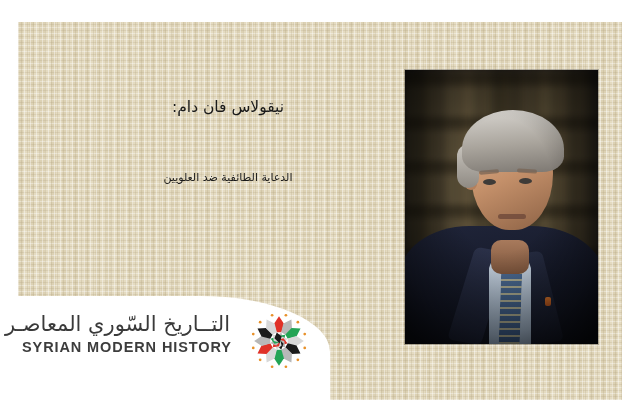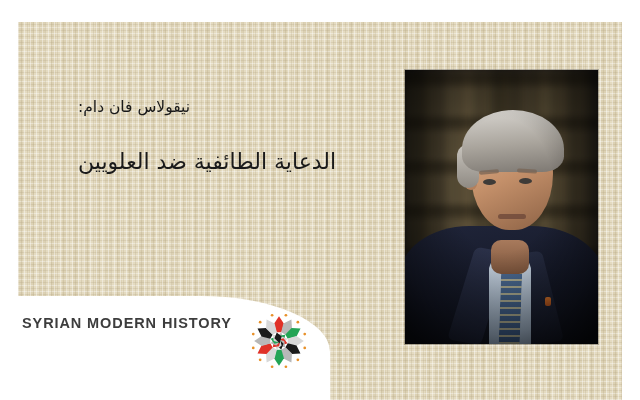--- a/index.html
+++ b/index.html
@@ -76,25 +76,25 @@
     width: 300px;
     text-align: right;
     direction: rtl;
   }
   .head-line {
     font-family: "DejaVu Sans", sans-serif;
     color: #1a1a1a;
     font-size: 15.5px;
     line-height: 1.45;
     white-space: nowrap;
-    text-align: left;
+    text-align: center;
   }
   #headline-sub {
-    margin-top: 28px;
-    font-size: 22px;
+    margin-top: 52px;
+    font-size: 11px;
   }
 
   
   #portrait {
     position: absolute;
     left: 405px;
     top: 70px;
     width: 193px;
     height: 274px;
     overflow: hidden;
@@ -351,20 +351,21 @@
     <div class="fig-eye-r"></div>
     <div class="fig-mouth"></div>
     <div class="photo-vignette"></div>
   </div>
 
   <div id="white-band"></div>
   <div id="white-band-fill"></div>
 
   <div id="logo">
     <div id="logo-text">
+      <div id="logo-ar">التــاريخ السّوري المعاصـر</div>
       <div id="logo-en">SYRIAN MODERN HISTORY</div>
     </div>
     <div id="logo-mark">
       <svg viewBox="0 0 100 100" width="62" height="62" aria-hidden="true">
         <g id="petals-outer">
             <path d="M50 10 L58 22 L54 36 L46 36 L42 22 Z" fill="#e03127" transform="rotate(0 50 50)"></path>
             <path d="M50 10 L58 22 L54 36 L46 36 L42 22 Z" fill="#b8b8b8" transform="rotate(30 50 50)"></path>
             <path d="M50 10 L58 22 L54 36 L46 36 L42 22 Z" fill="#23a455" transform="rotate(60 50 50)"></path>
             <path d="M50 10 L58 22 L54 36 L46 36 L42 22 Z" fill="#d8d8d8" transform="rotate(90 50 50)"></path>
             <path d="M50 10 L58 22 L54 36 L46 36 L42 22 Z" fill="#1b1b1b" transform="rotate(120 50 50)"></path>

